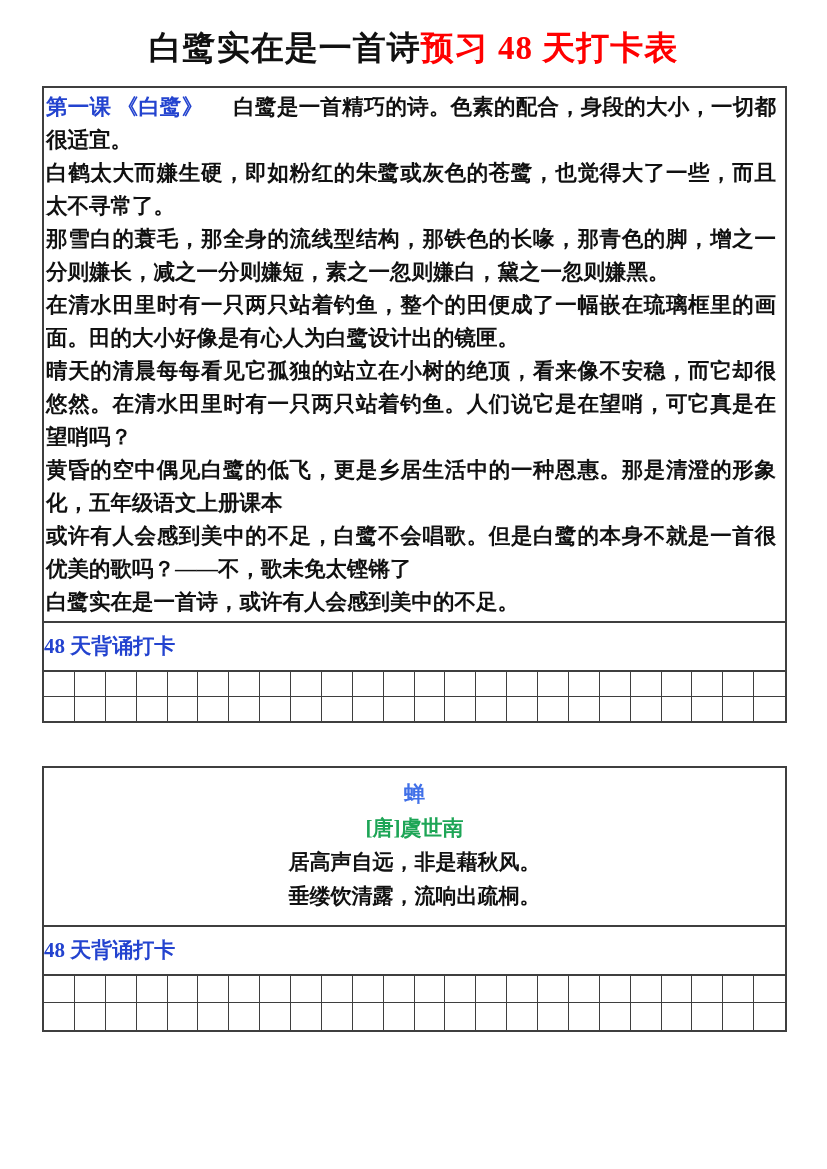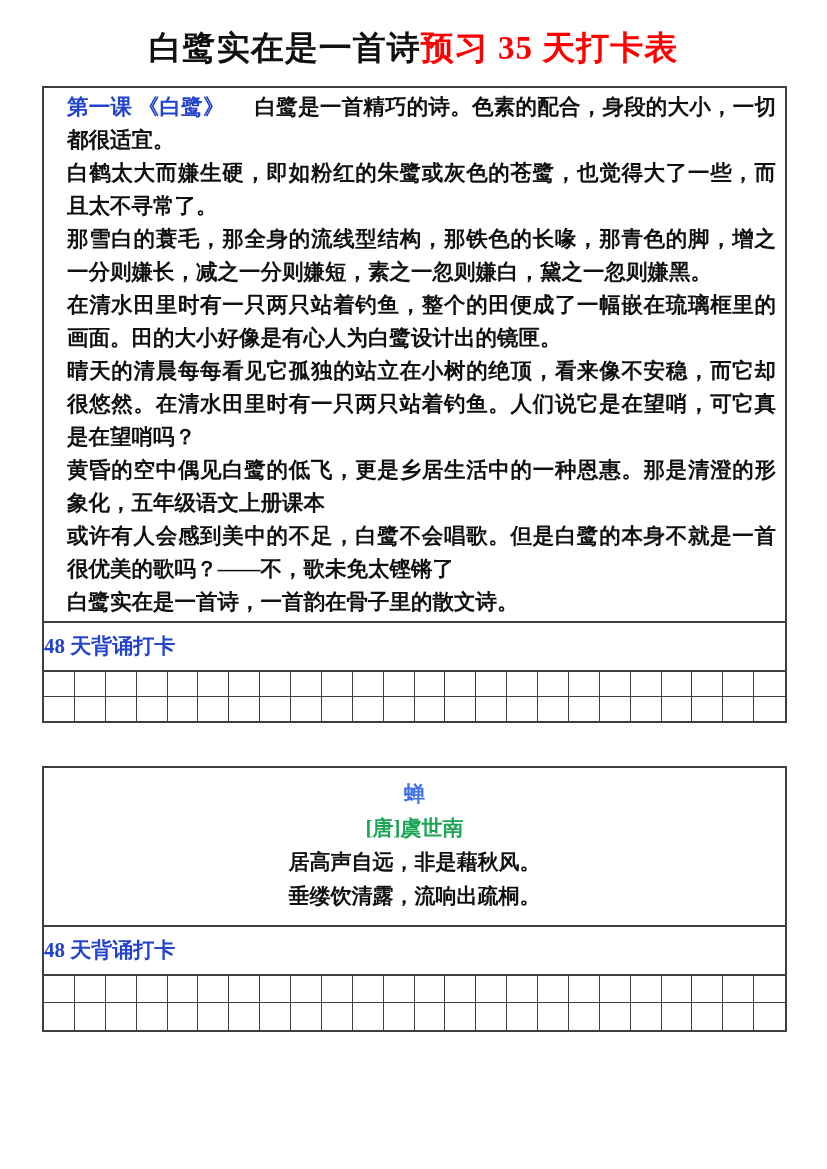--- a/index.html
+++ b/index.html
@@ -32,21 +32,21 @@
   }
   .doc-title .t-red{color:var(--red);}
   .card{
     width:745px;
     margin-left:42px;
     border:2px solid var(--border);
     background:#ffffff;
   }
   .card2{margin-top:43px;}
   .text-cell{
-    padding:3px 9px 2px 23px;
+    padding:3px 9px 2px 2px;
     font-size:21.5px;
     font-weight:700;
     line-height:33px;
     text-align:justify;
   }
   .text-cell p{margin:0;}
   .lesson-label{color:var(--blue);}
   .lead-gap{padding-left:30px;}
   .checkin-title{
     border-top:2px solid var(--border);
@@ -80,32 +80,32 @@
   .unit-title{color:var(--blue);font-size:21px;}
   .poem-title{color:var(--poem-blue);font-size:21px;}
   .poem-author{color:var(--green);font-size:21px;}
   .poem-line{color:var(--ink);font-size:21px;}
 </style>
 </head>
 <body>
 
 <div class="page">
 
-  <h1 class="doc-title"><span class="t-black">白鹭实在是一首诗</span><span class="t-red">预习 35 天打卡表</span></h1>
+  <h1 class="doc-title"><span class="t-black">白鹭实在是一首诗</span><span class="t-red">预习 48 天打卡表</span></h1>
 
   <section class="card">
     <div class="text-cell">
       <p><span class="lesson-label">第一课 《白鹭》</span><span class="lead-gap">白鹭是一首精巧的诗。色素的配合，身段的大小，一切都很适宜。</span></p>
       <p>白鹤太大而嫌生硬，即如粉红的朱鹭或灰色的苍鹭，也觉得大了一些，而且太不寻常了。</p>
       <p>那雪白的蓑毛，那全身的流线型结构，那铁色的长喙，那青色的脚，增之一分则嫌长，减之一分则嫌短，素之一忽则嫌白，黛之一忽则嫌黑。</p>
       <p>在清水田里时有一只两只站着钓鱼，整个的田便成了一幅嵌在琉璃框里的画面。田的大小好像是有心人为白鹭设计出的镜匣。</p>
       <p>晴天的清晨每每看见它孤独的站立在小树的绝顶，看来像不安稳，而它却很悠然。在清水田里时有一只两只站着钓鱼。人们说它是在望哨，可它真是在望哨吗？</p>
       <p>黄昏的空中偶见白鹭的低飞，更是乡居生活中的一种恩惠。那是清澄的形象化，五年级语文上册课本</p>
       <p>或许有人会感到美中的不足，白鹭不会唱歌。但是白鹭的本身不就是一首很优美的歌吗？——不，歌未免太铿锵了</p>
-      <p>白鹭实在是一首诗，一首韵在骨子里的散文诗。</p>
+      <p>白鹭实在是一首诗，或许有人会感到美中的不足。</p>
     </div>
     <div class="checkin-title">48 天背诵打卡</div>
     <div class="grid grid1" style="grid-template-columns: repeat(24, 1fr);">
         <div class="grid-cell"></div>
         <div class="grid-cell"></div>
         <div class="grid-cell"></div>
         <div class="grid-cell"></div>
         <div class="grid-cell"></div>
         <div class="grid-cell"></div>
         <div class="grid-cell"></div>

